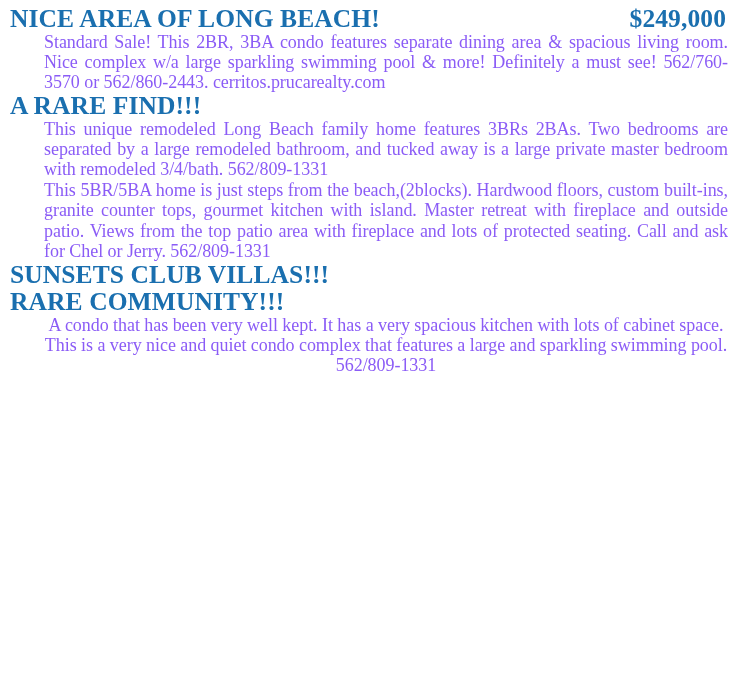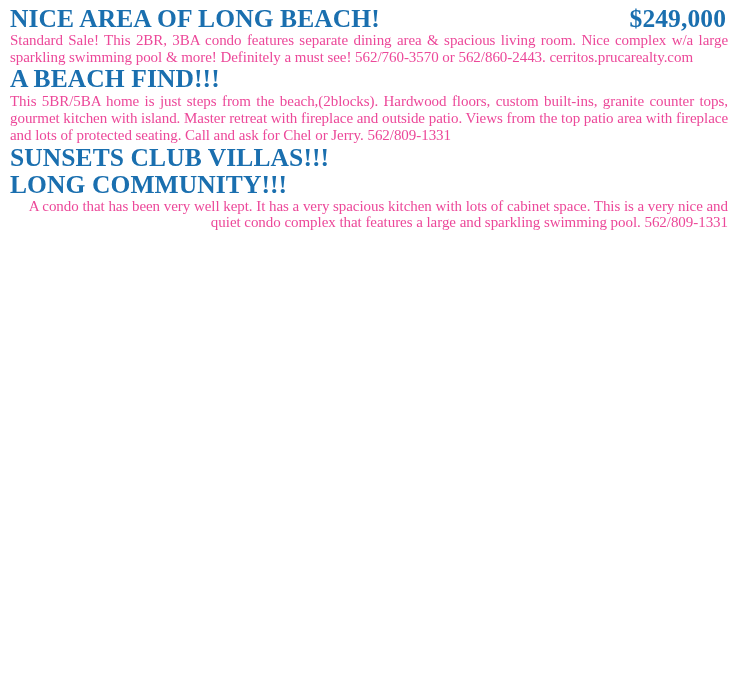--- a/index.html
+++ b/index.html
@@ -38,67 +38,69 @@
   }
   .headline .title {
     display: inline-block;
   }
   .headline .price {
     display: inline-block;
     padding-right: 4px;
   }
   .body-text {
     font-family: "Liberation Serif", serif;
-    font-size: 15px;
+    font-size: 18px;
     line-height: 1.115;
-    color: #ec4899;
+    color: #8b5cf6;
     text-align: justify;
     text-justify: inter-word;
     letter-spacing: -0.05px;
     margin-top: 0px;
     padding-right: 2px;
+    margin-left: 34px;
   }
   .body-text.nojust {
-    text-align: right;
+    text-align: center;
   }
   
   .listing + .listing { margin-top: 0px; }
 </style>
 </head>
 <body>
 
 <div class="page">
 
   <div class="listing">
     <div class="headline">
       <span class="title">NICE AREA OF LONG BEACH!</span>
       <span class="price">$249,000</span>
     </div>
     <div class="body-text">Standard Sale! This 2BR, 3BA condo features separate dining area &amp; spacious living room. Nice complex w/a large sparkling swimming pool &amp; more! Definitely a must see! 562/760-3570 or 562/860-2443. cerritos.prucarealty.com</div>
   </div>
 
   <div class="listing">
     <div class="headline">
-      <span class="title">A BEACH FIND!!!</span>
+      <span class="title">A RARE FIND!!!</span>
       <span class="price"></span>
     </div>
+    <div class="body-text">This unique remodeled  Long Beach family home features 3BRs 2BAs. Two bedrooms are separated by a large remodeled bathroom, and tucked away is a large private master bedroom with remodeled 3/4/bath. 562/809-1331</div>
   </div>
 
   <div class="listing">
     <div class="body-text">This 5BR/5BA home is just steps from the beach,(2blocks). Hardwood floors, custom built-ins, granite counter tops, gourmet kitchen with island. Master retreat with fireplace and outside patio. Views from the top patio area with fireplace and lots of protected seating. Call and ask for Chel or Jerry. 562/809-1331</div>
   </div>
 
   <div class="listing">
     <div class="headline">
       <span class="title">SUNSETS CLUB VILLAS!!!</span>
       <span class="price"></span>
     </div>
   </div>
 
   <div class="listing">
     <div class="headline">
-      <span class="title">LONG COMMUNITY!!!</span>
+      <span class="title">RARE COMMUNITY!!!</span>
       <span class="price"></span>
     </div>
     <div class="body-text nojust">A condo that has been very well kept. It has a very spacious kitchen with lots of cabinet space. This is a very nice and quiet condo complex that features a large and sparkling swimming pool. 562/809-1331</div>
   </div>
 
 </div>
 
 </body></html>

